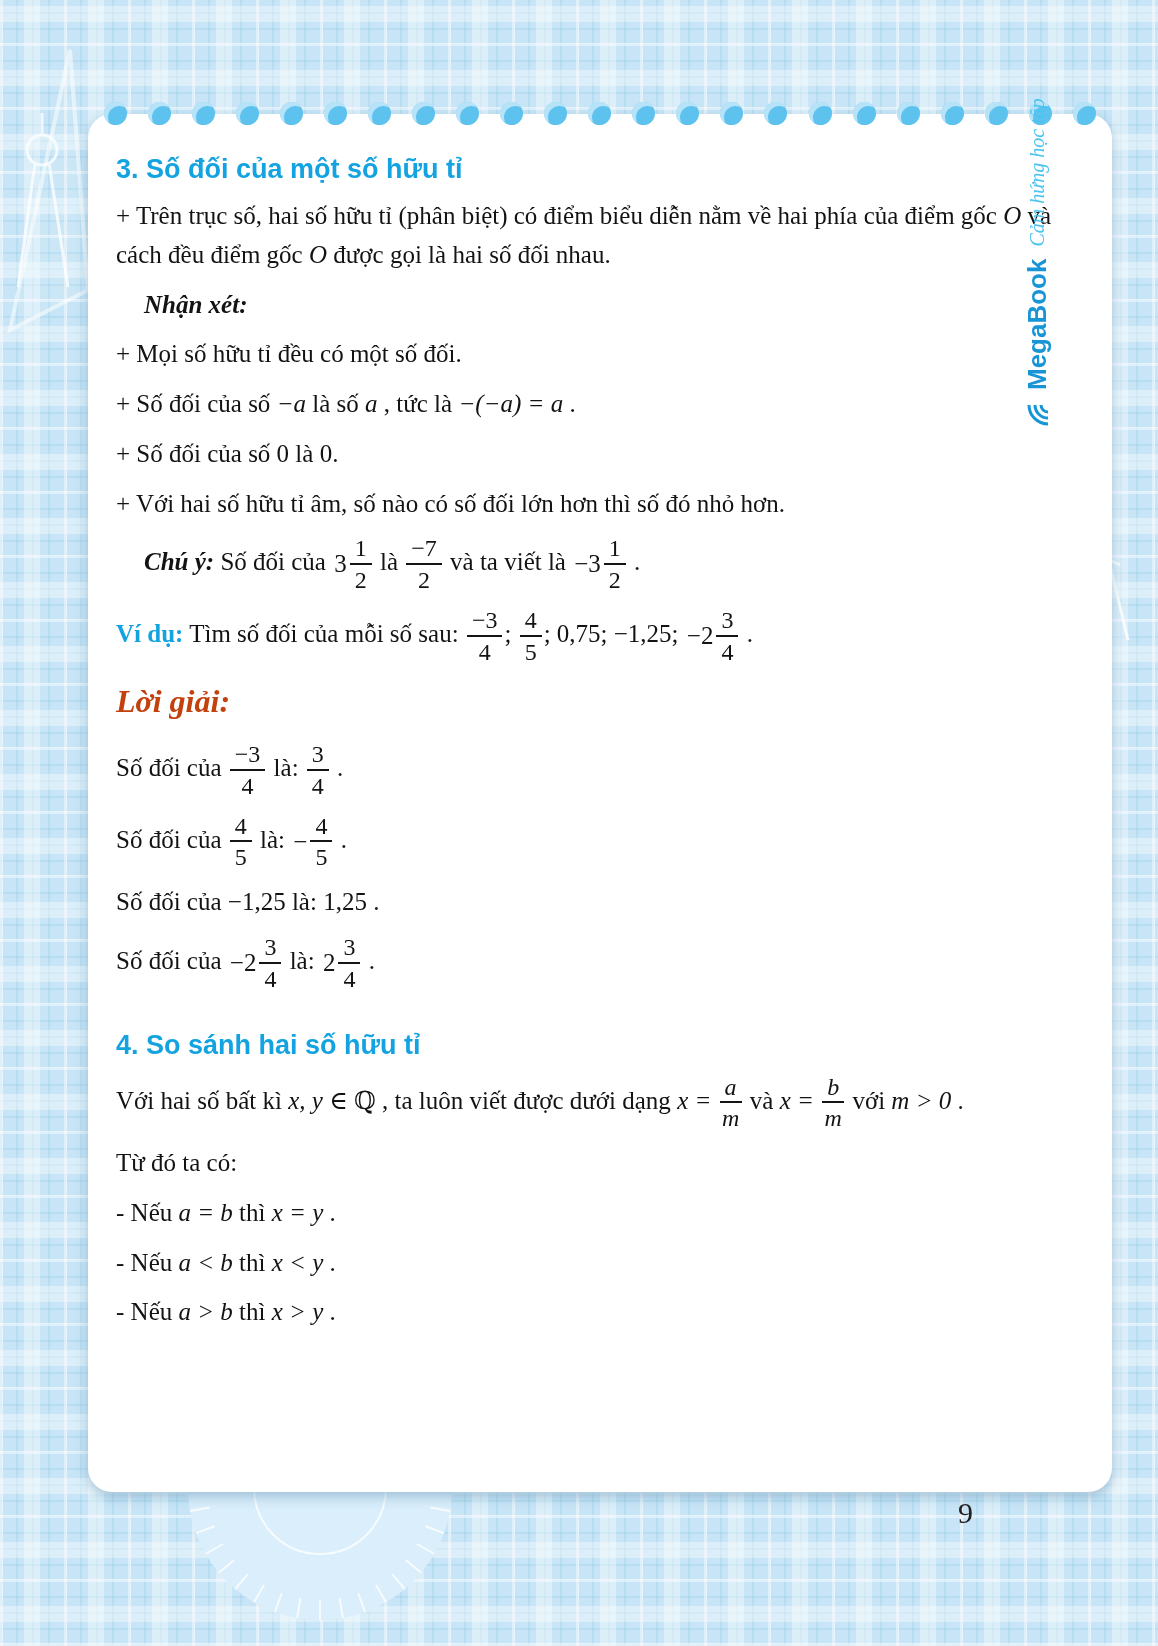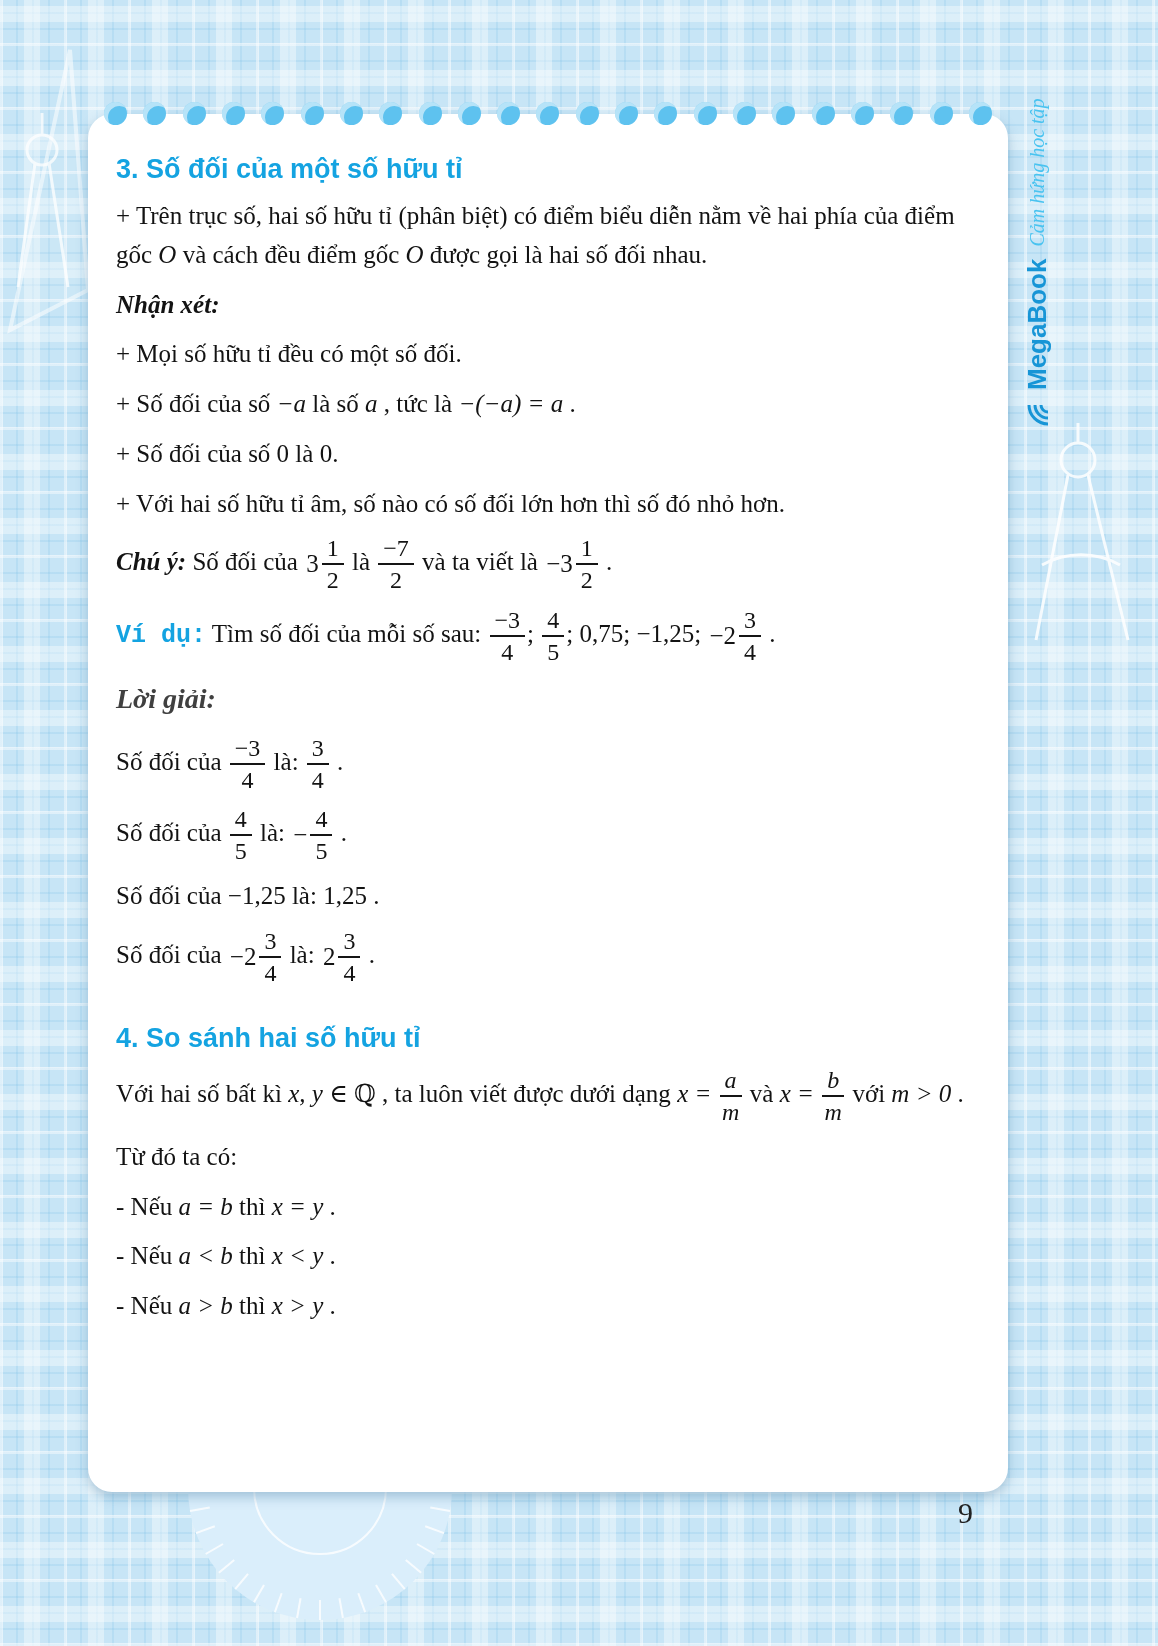--- a/index.html
+++ b/index.html
@@ -13,40 +13,40 @@
     background-image:
       repeating-linear-gradient(90deg, rgba(255,255,255,.55) 0 3px, transparent 3px 24px, rgba(255,255,255,.38) 24px 40px, transparent 40px 64px),
       repeating-linear-gradient(0deg, rgba(255,255,255,.55) 0 3px, transparent 3px 24px, rgba(255,255,255,.38) 24px 40px, transparent 40px 64px),
       repeating-linear-gradient(90deg, rgba(120,190,230,.20) 0 2px, transparent 2px 16px),
       repeating-linear-gradient(0deg, rgba(120,190,230,.20) 0 2px, transparent 2px 16px);
   }
   .deco{position:absolute;z-index:1;}
   .deco line,.deco circle,.deco path,.deco polygon{vector-effect:non-scaling-stroke;}
   
   .card{
-    position:absolute;left:88px;top:114px;width:920px;height:1378px;
+    position:absolute;left:88px;top:114px;width:1024px;height:1378px;
     background:#ffffff;border-radius:24px;z-index:2;
     box-shadow:0 5px 12px rgba(90,140,175,.45);
   }
   .holes{position:absolute;top:-12px;left:16px;right:16px;display:flex;justify-content:space-between;}
   .hole{
     width:23px;height:23px;border-radius:50%;background:#5ec2ef;
     box-shadow:inset 4px 4px 0 rgba(255,255,255,.55);
   }
   .content{padding:36px 34px 0 28px;}
   .h-blue{
     font-family:"Liberation Sans","DejaVu Sans",sans-serif;
     font-weight:bold;color:#14a3e1;font-size:27px;margin:4px 0 12px;
   }
   .h-blue.second{margin-top:36px;}
   .para{font-size:25px;line-height:1.55;margin:0 0 11px;}
   .math{font-style:italic;font-family:"Liberation Serif","DejaVu Serif",serif;}
-  .lbl-bi{font-weight:bold;font-style:italic;}
-  .lbl-blue{font-family:Liberation Mono, monospace;font-weight:bold;color:#14a3e1;}
-  .loi{color:#404040;font-weight:bold;font-style:italic;font-size:28px;margin:10px 0 13px;}
+  .lbl-bi{font-weight:bold;font-style:italic;margin-left:28px;}
+  .lbl-blue{font-family:Liberation Serif, serif;font-weight:bold;color:#14a3e1;}
+  .loi{color:#c2410c;font-weight:bold;font-style:italic;font-size:32px;margin:10px 0 13px;}
   .mixed{display:inline-flex;align-items:center;vertical-align:middle;margin:0 2px;}
   .mixed .whole{margin-right:3px;}
   .frac{display:inline-flex;flex-direction:column;align-items:center;line-height:1.2;font-size:24px;}
   .frac .num{padding:0 5px;border-bottom:2px solid #151515;}
   .frac .den{padding-top:1px;}
   .frac.it .num,.frac.it .den{font-style:italic;}
   
   .brand{
     position:absolute;left:1022px;top:428px;z-index:3;display:flex;align-items:center;gap:12px;
     transform:rotate(-90deg);transform-origin:left top;white-space:nowrap;

